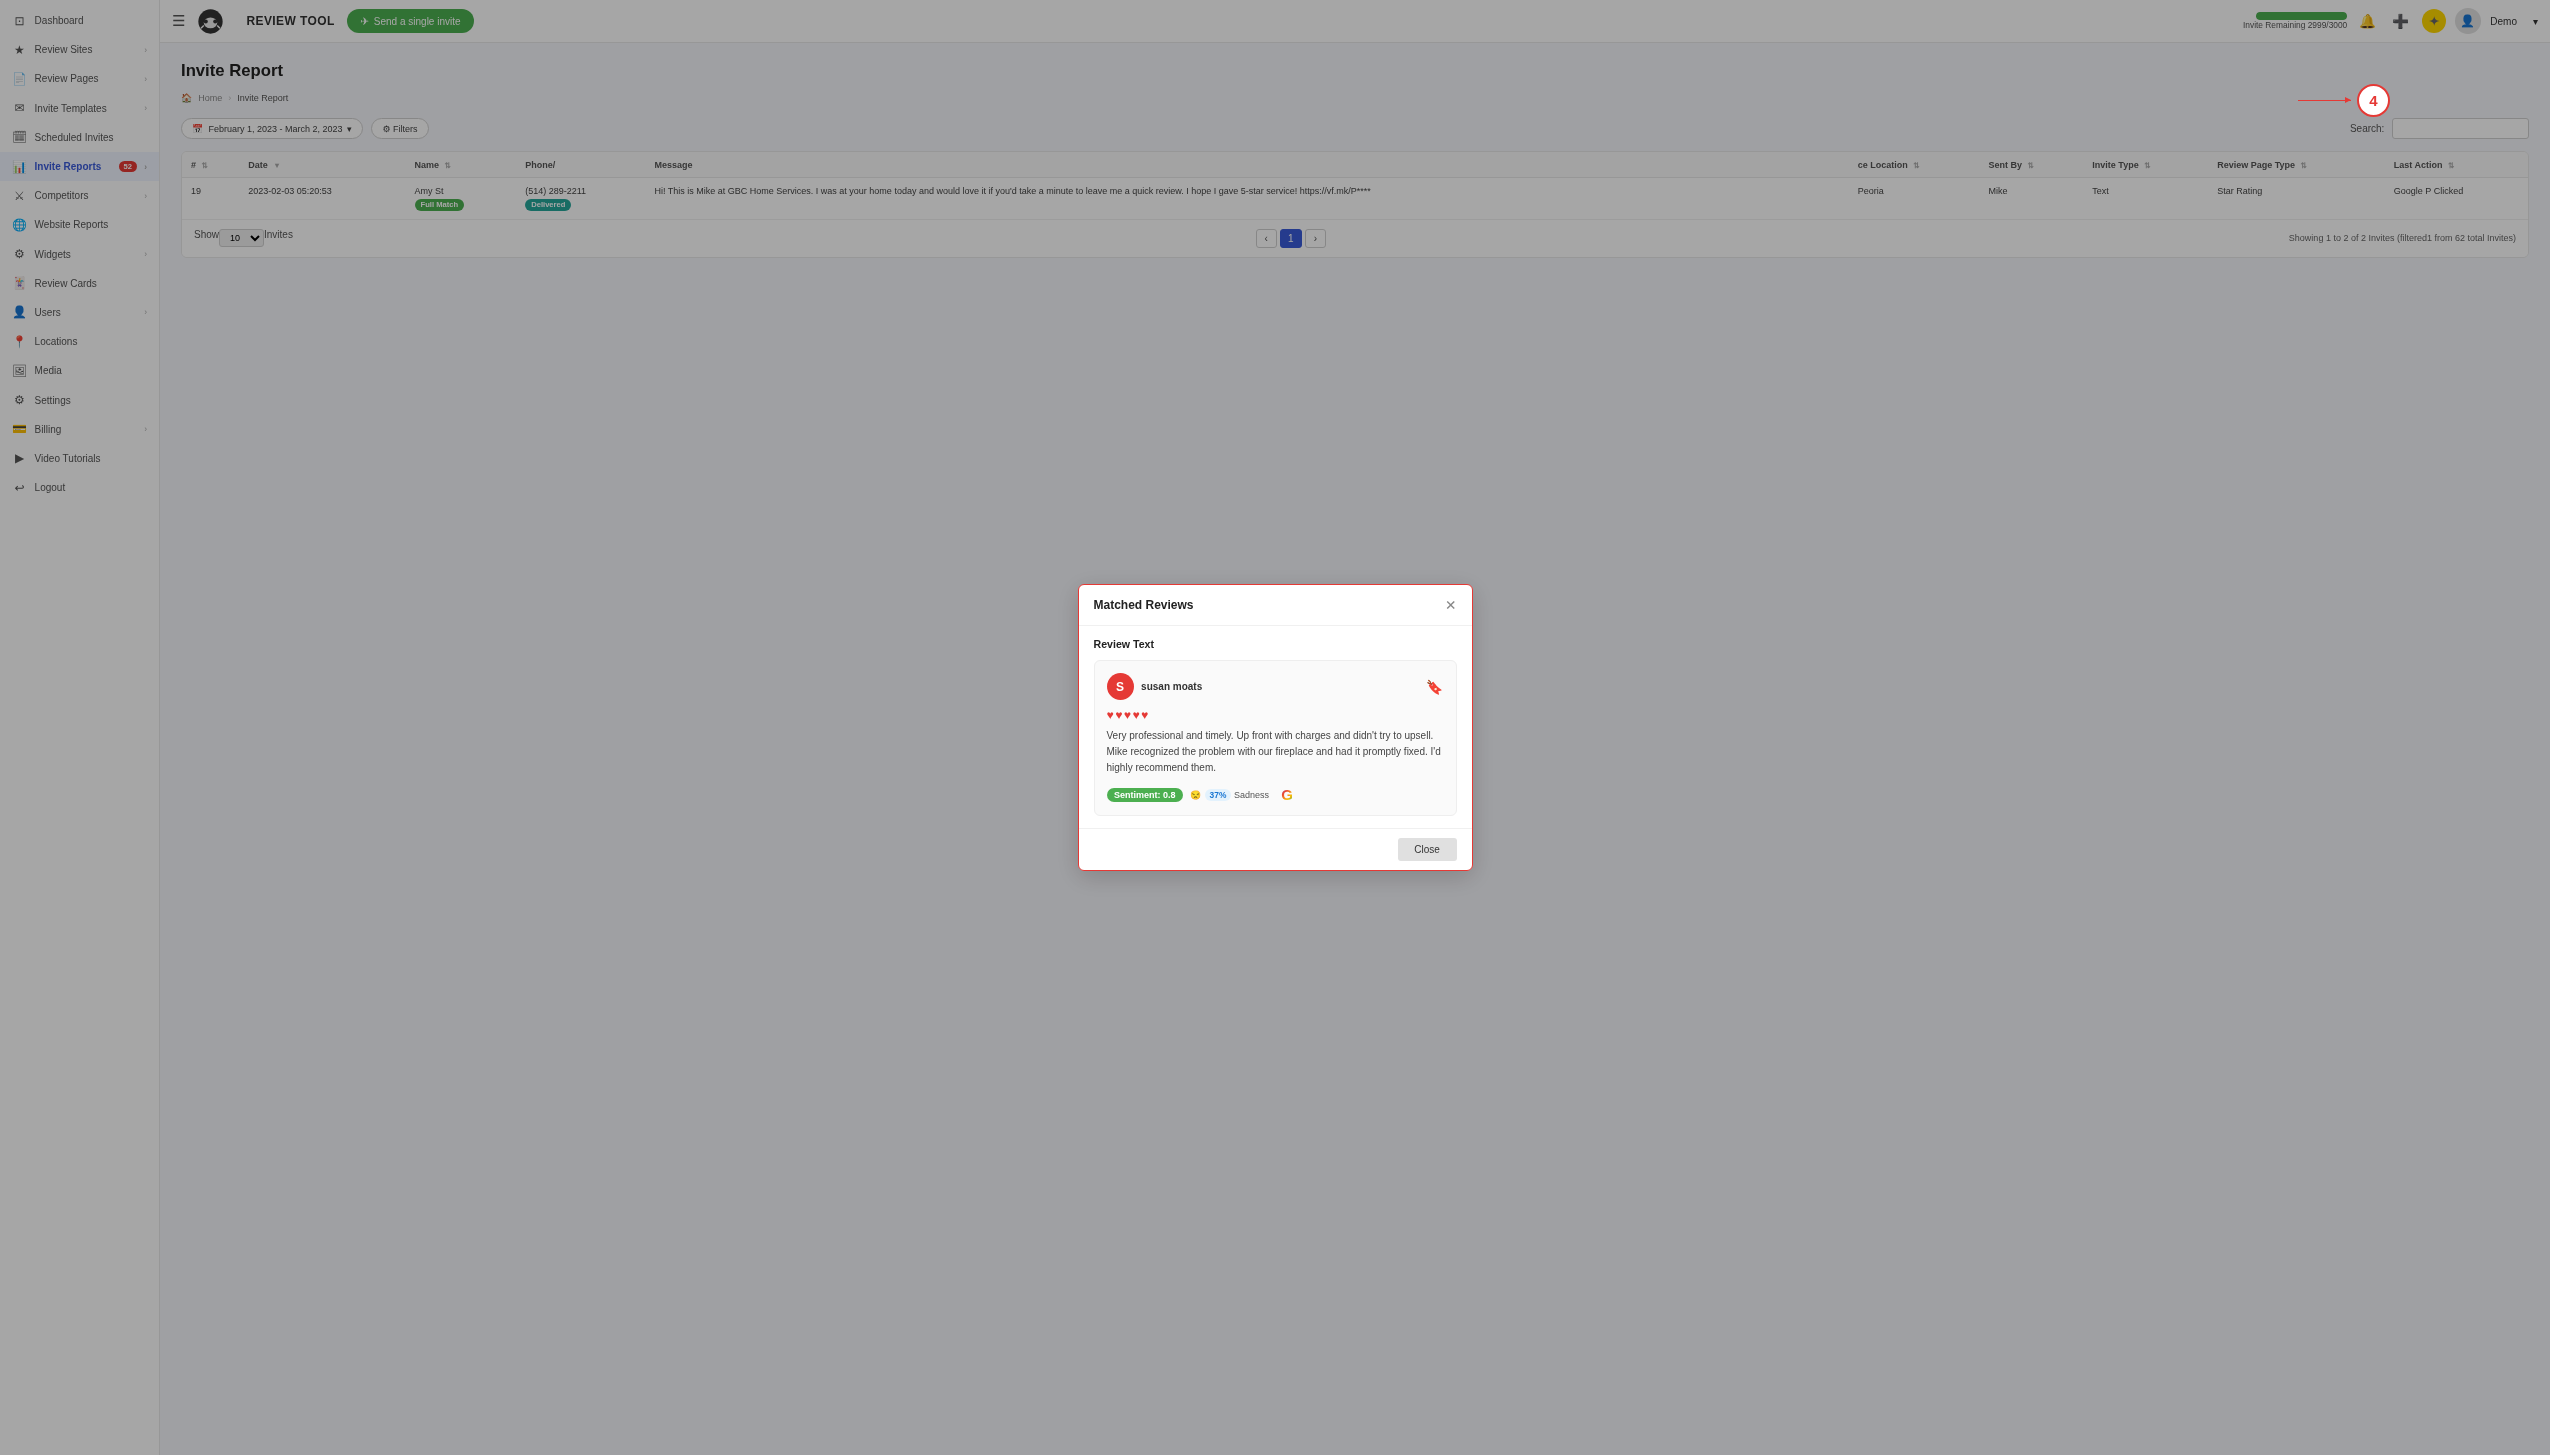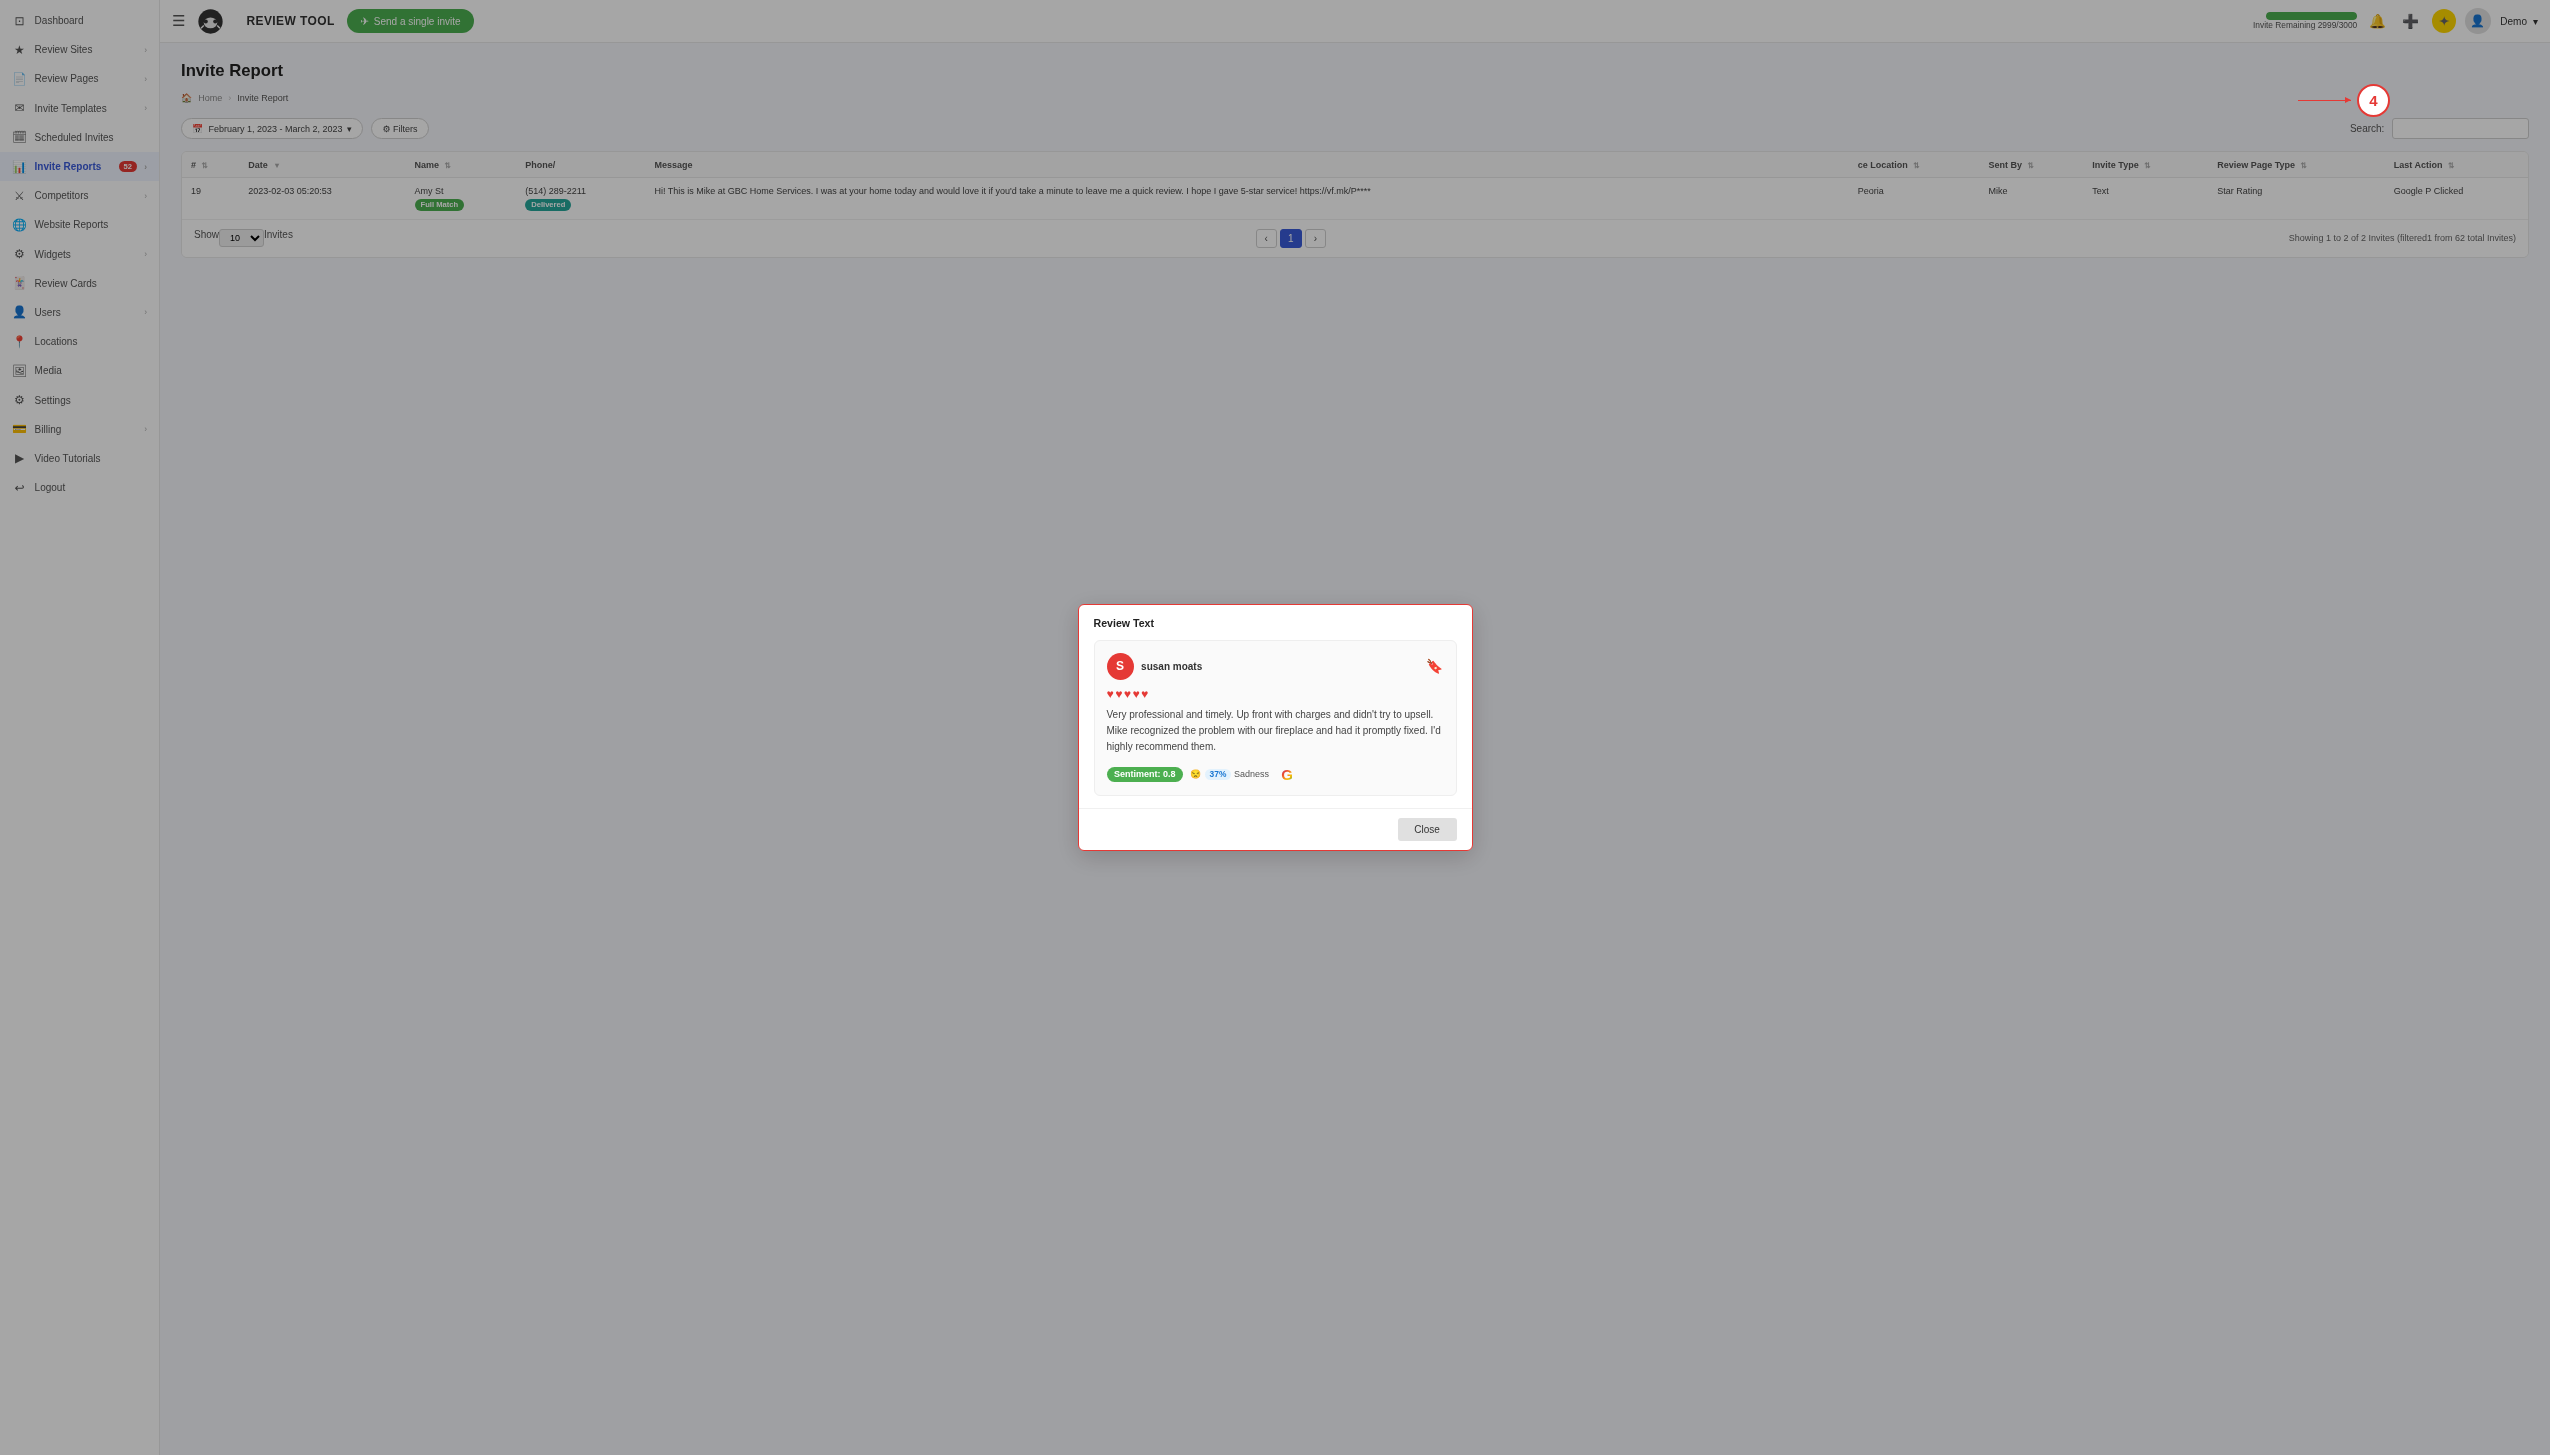--- a/index.html
+++ b/index.html
@@ -17,21 +17,21 @@
     .logo-icon { width: 27px; height: 27px; }
     .logo-text { font-weight: 700; font-size: 12px; color: #333; letter-spacing: 0.4px; }
     .send-invite-btn { background: #4caf50; color: #fff; border: none; border-radius: 15px; padding: 6px 13.7px; font-size: 10px; cursor: pointer; display: flex; align-items: center; gap: 4.6px; font-weight: 500; }
     .send-invite-btn .icon { font-size: 10.6px; }
     .top-bar-right { margin-left: auto; display: flex; align-items: center; gap: 9px; }
     .invite-remaining { display: flex; flex-direction: column; align-items: flex-end; font-size: 8.4px; color: #555; }
     .progress-bar-wrap { width: 91px; height: 7.6px; background: #e0e0e0; border-radius: 3.8px; overflow: hidden; }
     .progress-bar-fill { height: 100%; background: #4caf50; border-radius: 3.8px; }
     .top-icon-btn { background: none; border: none; cursor: pointer; font-size: 13.7px; color: #666; width: 24px; height: 24px; display: flex; align-items: center; justify-content: center; border-radius: 50%; }
     .avatar { width: 26px; height: 26px; border-radius: 50%; background: #e0e0e0; overflow: hidden; display: flex; align-items: center; justify-content: center; font-size: 12px; cursor: pointer; }
-    .demo-btn { background: none; border: none; cursor: pointer; font-size: 10px; color: #333; display: flex; align-items: center; gap: 6px; }
+    .demo-btn { background: none; border: none; cursor: pointer; font-size: 10px; color: #333; display: flex; align-items: center; gap: 16px; }
     .sidebar-nav { flex: 1; padding: 6px 0; }
     .nav-item { display: flex; align-items: center; padding: 7.6px 12px; cursor: pointer; color: #555; font-size: 10px; gap: 7.6px; border-radius: 0; transition: background 0.15s; user-select: none; position: relative; }
     .nav-item.active { background: #f0f4ff; color: #3a5bd9; font-weight: 600; }
     .nav-item .nav-icon { font-size: 12px; width: 15px; text-align: center; }
     .nav-item .nav-label { flex: 1; }
     .nav-item .chevron { font-size: 8.4px; color: #aaa; }
     .nav-item .badge { background: #e53935; color: #fff; border-radius: 7.6px; padding: 0.8px 4.6px; font-size: 7.6px; font-weight: 700; }
 
     
     .content-area { flex: 1; overflow-y: auto; padding: 18px 21px; }
@@ -307,20 +307,24 @@
   <div class="annotation-arrow" style="position:fixed; top:84px; right:160px; display:flex; align-items:center; gap:6px; z-index:200; pointer-events:none;">
     <div style="width:53px; height:1.5px; background:#e53935; position:relative;">
       <div style="position:absolute; right:0; top:-3px; width:0; height:0; border-top:3.8px solid transparent; border-bottom:3.8px solid transparent; border-left:6px solid #e53935;"></div>
     </div>
     <div style="width:33px; height:33px; border-radius:50%; border:2.3px solid #e53935; background:#fff; display:flex; align-items:center; justify-content:center; font-size:15px; font-weight:700; color:#e53935;">
       <span>4</span>
     </div>
   </div>
 
   <div class="modal">
+    <div class="modal-header">
+      <span class="modal-title">Matched Reviews</span>
+      <button class="modal-close">✕</button>
+    </div>
     <div class="modal-body">
       <div class="review-text-label">Review Text</div>
       <div class="review-card">
         <div class="reviewer-row">
           <div class="reviewer-avatar">S</div>
           <span class="reviewer-name">susan moats</span>
           <span class="bookmark-icon">🔖</span>
         </div>
         <div class="stars-row">
           <span class="star">♥</span>

